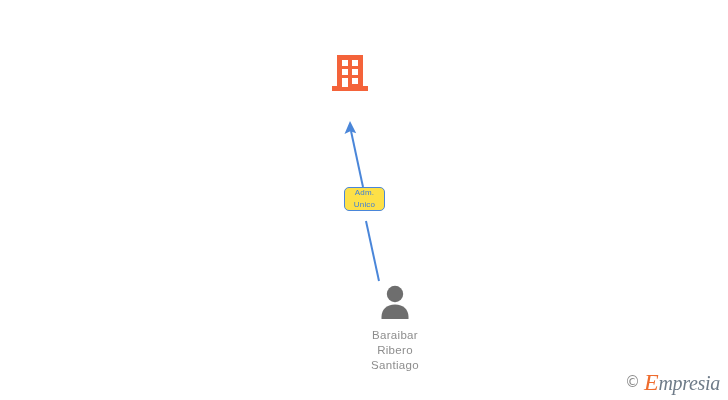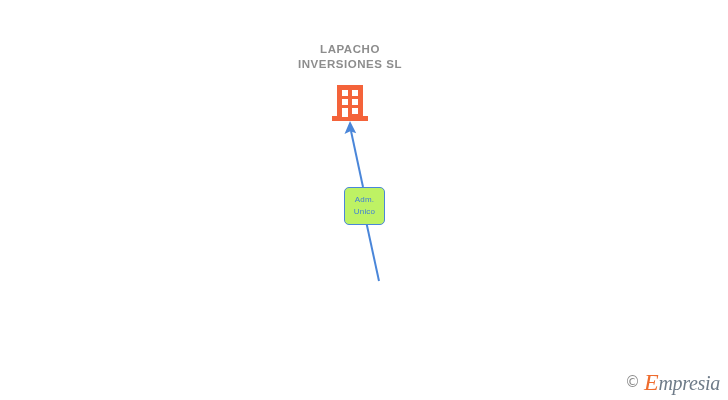--- a/index.html
+++ b/index.html
@@ -57,25 +57,25 @@
     height: 42px;
     line-height: 0;
   }
 
   
   #role-node {
     position: absolute;
     left: 344px;
     top: 187px;
     width: 41px;
-    height: 38px;
+    height: 24px;
     box-sizing: border-box;
     border: 1px solid #4a86d9;
     border-radius: 5px;
-    background: #bef264;
+    background: #fde047;
     z-index: 3;
     display: flex;
     flex-direction: column;
     align-items: center;
     justify-content: center;
   }
   .role-line {
     font-size: 8px;
     color: #3f7fd6;
     line-height: 12px;
@@ -140,22 +140,20 @@
 
   <svg id="connectors" viewBox="0 0 728 400" width="728" height="400" aria-hidden="true">
 
     <line x1="379" y1="281" x2="366" y2="221" stroke="#4a86d9" stroke-width="2"></line>
 
     <line x1="363" y1="187" x2="351" y2="131" stroke="#4a86d9" stroke-width="2"></line>
     <polygon points="350,121 344.5,134 350.3,131.3 356.2,133.3" fill="#4a86d9"></polygon>
   </svg>
 
   <div id="company-node">
-    <div id="company-name">LAPACHO
-INVERSIONES SL</div>
     <div id="company-icon-wrap">
       <svg width="40" height="42" viewBox="0 0 40 42" aria-hidden="true">
 
         <rect x="7" y="2" width="26" height="34" fill="#f4633a"></rect>
 
         <rect x="2" y="33" width="36" height="5" fill="#f4633a"></rect>
 
         <rect x="12" y="7" width="6" height="6" fill="#ffffff"></rect>
         <rect x="22" y="7" width="6" height="6" fill="#ffffff"></rect>
         <rect x="12" y="16" width="6" height="6" fill="#ffffff"></rect>
@@ -165,19 +163,30 @@
         <rect x="12" y="25" width="6" height="9" fill="#ffffff"></rect>
       </svg>
     </div>
   </div>
 
   <div id="role-node">
     <span class="role-line">Adm.</span>
     <span class="role-line">Unico</span>
   </div>
 
+  <div id="person-node">
+    <div id="person-icon-wrap">
+      <svg width="34" height="36" viewBox="0 0 34 36" aria-hidden="true">
+        <circle cx="17" cy="10" r="8.2" fill="#6e6e6e"></circle>
+        <path d="M17 20.5 C8.5 20.5 3.5 25.5 3.5 33 L3.5 35 L30.5 35 L30.5 33 C30.5 25.5 25.5 20.5 17 20.5 Z" fill="#6e6e6e"></path>
+      </svg>
+    </div>
+    <div id="person-name">Baraibar
+Ribero
+Santiago</div>
+  </div>
 
   <div id="watermark">
     <span id="watermark-copyright">©</span>
     <span id="watermark-brand"><span class="brand-initial">E</span><span>mpresia</span></span>
   </div>
 
 </div>
 
 </body></html>

